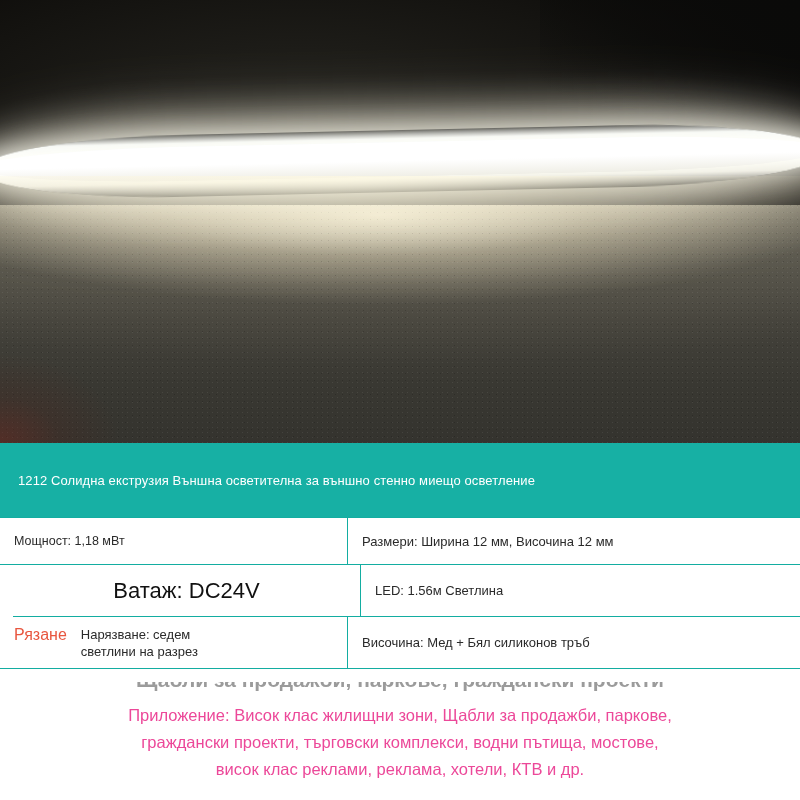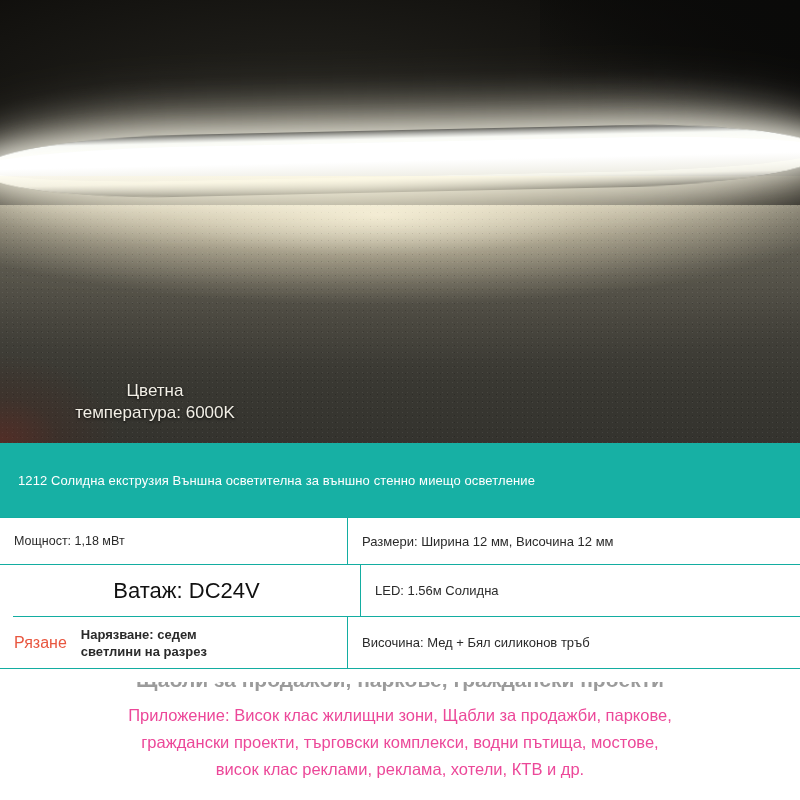--- a/index.html
+++ b/index.html
@@ -193,34 +193,33 @@
   .txt-big {
     font-size: 22px;
     color: #111111;
   }
   .txt-mid {
     font-size: 13px;
     color: #2a2a2a;
   }
   .cut-wrap {
     display: flex;
-    align-items: center;
+    align-items: flex-start;
     gap: 14px;
   }
   .cut-key {
     color: #e8563f;
     font-size: 16px;
     white-space: nowrap;
   }
   .cut-val {
     font-size: 13px;
     color: #2a2a2a;
     line-height: 17px;
     white-space: pre-line;
-    font-weight: bold;
   }
   .center-big {
     width: 348px;
     justify-content: center;
   }
 
   
   .appblock {
     position: absolute;
     left: 0;
@@ -260,22 +259,20 @@
 <div class="page">
 
   <div class="photo">
     <div class="photo-upper"></div>
     <div class="photo-lower"></div>
     <div class="photo-corner"></div>
     <div class="strip"></div>
     <div class="strip-core"></div>
     <div class="strip-glow"></div>
     <div class="photo-tint"></div>
-    <div class="cct-label">Цветна
-температура: 6000K</div>
   </div>
 
   <div class="banner">
     <div class="banner-text">1212 Солидна екструзия Външна осветителна за външно стенно миещо осветление</div>
   </div>
 
   <div class="spec">
 
     <div class="spec-row r1">
       <div class="cell-left">
@@ -284,21 +281,21 @@
       <div class="cell-right">
         <span class="txt-mid">Размери: Ширина 12 мм, Височина 12 мм</span>
       </div>
     </div>
 
     <div class="spec-row r2">
       <div class="cell-left center-big">
         <span class="txt-big">Ватаж: DC24V</span>
       </div>
       <div class="cell-right">
-        <span class="txt-mid">LED: 1.56м Солидна</span>
+        <span class="txt-mid">LED: 1.56м Светлина</span>
       </div>
     </div>
 
     <div class="spec-row r3">
       <div class="cell-left">
         <div class="cut-wrap">
           <span class="cut-key">Рязане</span>
           <span class="cut-val">Нарязване: седем
 светлини на разрез</span>
         </div>

